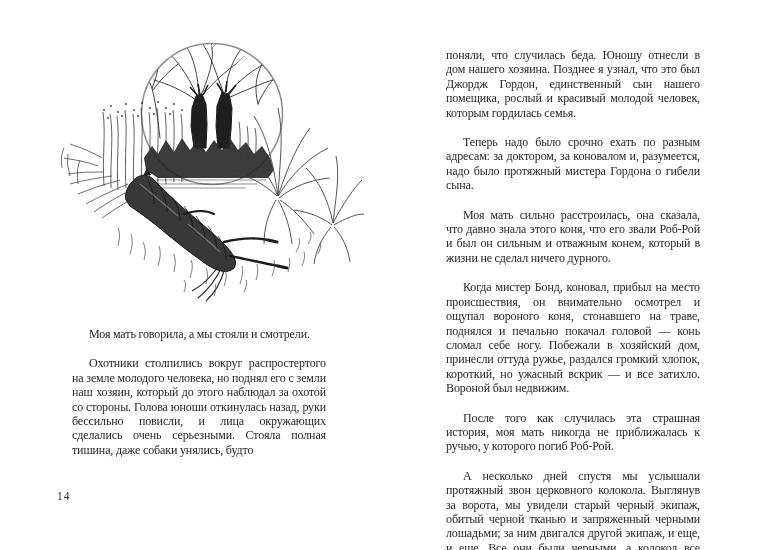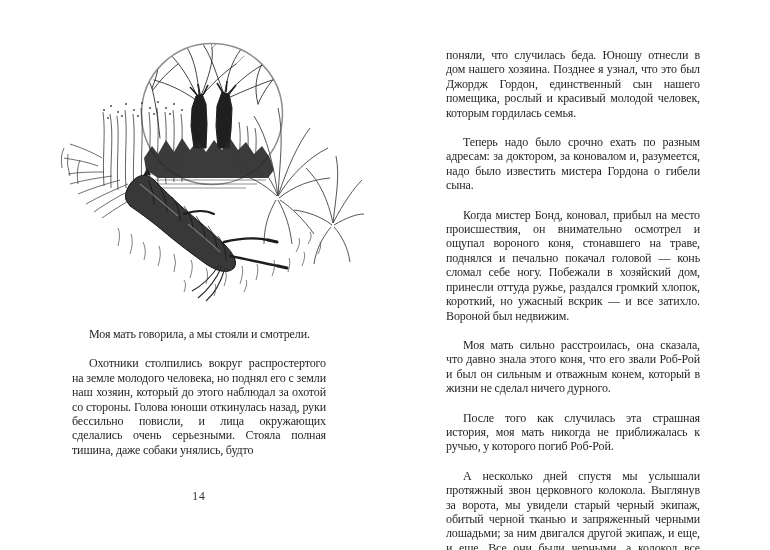--- a/index.html
+++ b/index.html
@@ -13,21 +13,21 @@
   .illustration svg{width:100%;height:100%;display:block;}
   .text-col p{
     margin:15px;font-size:12px;line-height:14.4px;text-align:justify;
     text-indent:17px;letter-spacing:-0.12px;word-spacing:-0.2px;
     hyphens:auto;color:#262626;
   }
   .text-col p.cont{text-indent:0;}
   .left-text{position:absolute;left:57px;top:312px;width:284px;}
   .right-text{position:absolute;left:431px;top:33px;width:284px;}
   .pagenum{
-    position:absolute;left:57px;top:490px;width:284px;text-align:center;
+    position:absolute;left:57px;top:490px;width:284px;
     font-size:11.5px;letter-spacing:1px;color:#2e2e2e;
   }
 </style>
 </head>
 <body>
 
 <div class="spread">
 
   <section>
 
@@ -209,21 +209,21 @@
       <p>Моя мать говорила, а мы стояли и смотрели.</p>
       <p>Охотники столпились вокруг распростертого на земле молодого человека, но поднял его с земли наш хозяин, который до этого наблюдал за охотой со стороны. Голова юноши откинулась назад, руки бессильно повисли, и лица окружающих сделались очень серьезными. Стояла полная тишина, даже собаки унялись, будто</p>
     </div>
 
     <div class="pagenum">14</div>
   </section>
 
   <section>
     <div class="text-col right-text">
       <p class="cont">поняли, что случилась беда. Юношу отнесли в дом нашего хозяина. Позднее я узнал, что это был Джордж Гордон, единственный сын нашего помещика, рослый и красивый молодой человек, которым гордилась семья.</p>
-      <p>Теперь надо было срочно ехать по разным адресам: за доктором, за коновалом и, разумеется, надо было известить мистера Гордона о гибели сына.</p>
+      <p>Теперь надо было срочно ехать по разным адресам: за доктором, за коновалом и, разумеется, надо было протяжный мистера Гордона о гибели сына.</p>
+      <p>Моя мать сильно расстроилась, она сказала, что давно знала этого коня, что его звали Роб-Рой и был он сильным и отважным конем, который в жизни не сделал ничего дурного.</p>
       <p>Когда мистер Бонд, коновал, прибыл на место происшествия, он внимательно осмотрел и ощупал вороного коня, стонавшего на траве, поднялся и печально покачал головой — конь сломал себе ногу. Побежали в хозяйский дом, принесли оттуда ружье, раздался громкий хлопок, короткий, но ужасный вскрик — и все затихло. Вороной был недвижим.</p>
-      <p>Моя мать сильно расстроилась, она сказала, что давно знала этого коня, что его звали Роб-Рой и был он сильным и отважным конем, который в жизни не сделал ничего дурного.</p>
       <p>После того как случилась эта страшная история, моя мать никогда не приближалась к ручью, у которого погиб Роб-Рой.</p>
       <p>А несколько дней спустя мы услышали протяжный звон церковного колокола. Выглянув за ворота, мы увидели старый черный экипаж, обитый черной тканью и запряженный черными лошадьми; за ним двигался другой экипаж, и еще, и еще. Все они были черными, а колокол все звонил и звонил. Молодого Гордона везли хоронить на церковное кладбище. Ему теперь уж не ездить верхом. Что сделали с Роб-Роем, я так никогда и не узнал, но я знаю, что причиной всему стал несчастный маленький заяц.</p>
     </div>
   </section>
 
 </div>
 
 </body></html>

